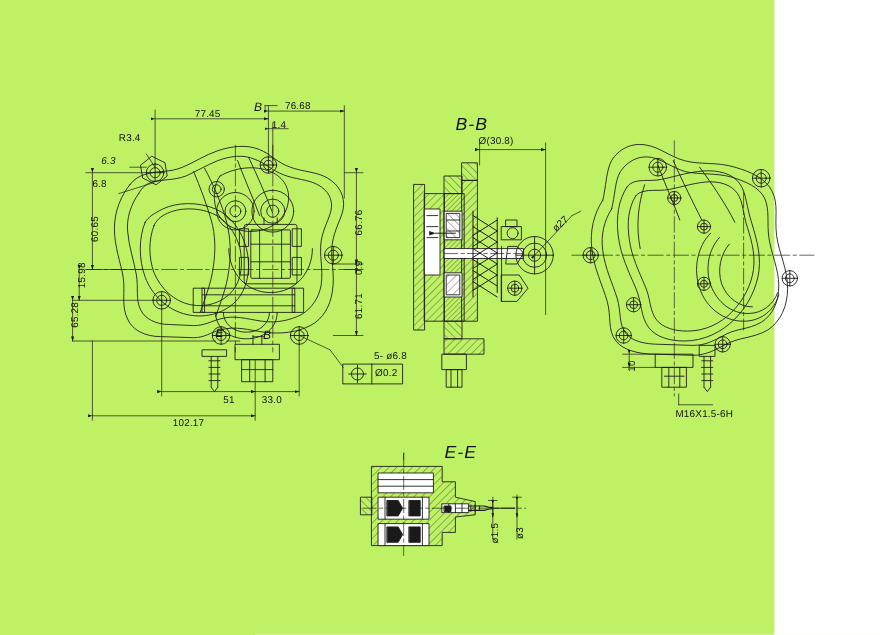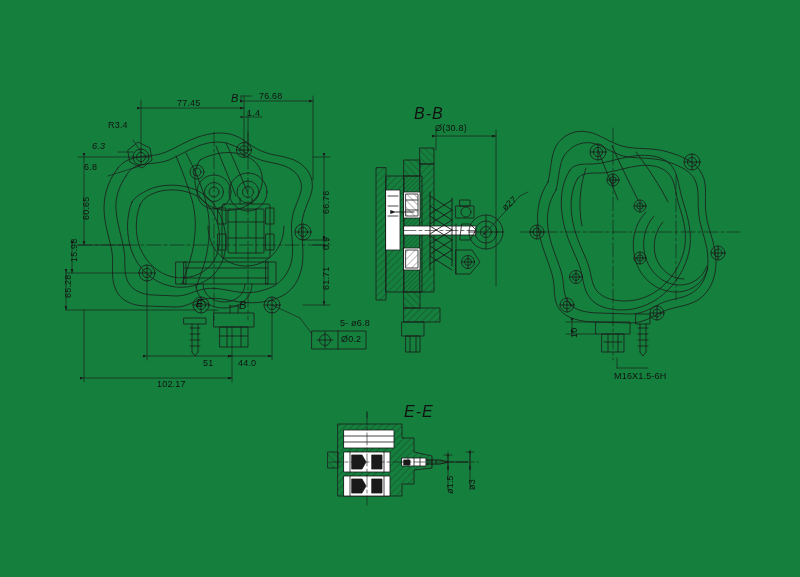--- a/index.html
+++ b/index.html
@@ -1,17 +1,17 @@
 <!DOCTYPE html>
 <html><head>
 <meta charset="utf-8">
 <style>
   html,body{margin:0;padding:0;background:#ffffff;}
   body{width:800px;height:577px;font-family:"Liberation Sans",sans-serif;overflow:hidden;}
-  #sheet{position:relative;width:800px;height:577px;background:#15803d;}
+  #sheet{position:relative;width:704px;height:577px;background:#bef264;}
   svg#dwg{position:absolute;left:0;top:0;width:800px;height:577px;display:block;}
   .lbl{position:absolute;font-family:"Liberation Sans",sans-serif;font-size:9px;color:#111;
        white-space:nowrap;letter-spacing:.2px;}
   .lbl.it{font-style:italic;font-size:11px;}
   .lbl.sec{font-style:italic;font-size:16px;letter-spacing:1px;}
   .lbl.v{transform-origin:0 0;}
 </style>
 </head>
 <body>
 
@@ -420,21 +420,21 @@
 <div class="lbl it" style="left:231px;top:92px;">B</div>
 <div class="lbl" style="left:108px;top:120px;">R3.4</div>
 <div class="lbl" style="left:92px;top:141px;font-style:italic;">6.3</div>
 <div class="lbl" style="left:84px;top:162px;">6.8</div>
 
 <div class="lbl v" style="left:81px;top:220px;transform:rotate(-90deg);">60.65</div>
 <div class="lbl v" style="left:69px;top:262px;transform:rotate(-90deg);">15.98</div>
 <div class="lbl v" style="left:63px;top:298px;transform:rotate(-90deg);">65.28</div>
 
 <div class="lbl" style="left:203px;top:358px;">51</div>
-<div class="lbl" style="left:238px;top:358px;">44.0</div>
+<div class="lbl" style="left:238px;top:358px;">33.0</div>
 <div class="lbl" style="left:157px;top:379px;">102.17</div>
 
 <div class="lbl v" style="left:321px;top:214px;transform:rotate(-90deg);">66.76</div>
 <div class="lbl v" style="left:321px;top:250px;transform:rotate(-90deg);">0.9</div>
 <div class="lbl v" style="left:321px;top:290px;transform:rotate(-90deg);">61.71</div>
 
 <div class="lbl it" style="left:196px;top:297px;">E</div>
 <div class="lbl it" style="left:239px;top:299px;">B</div>
 
 <div class="lbl" style="left:320px;top:318px;padding-left:20px;">5- ø6.8</div>

